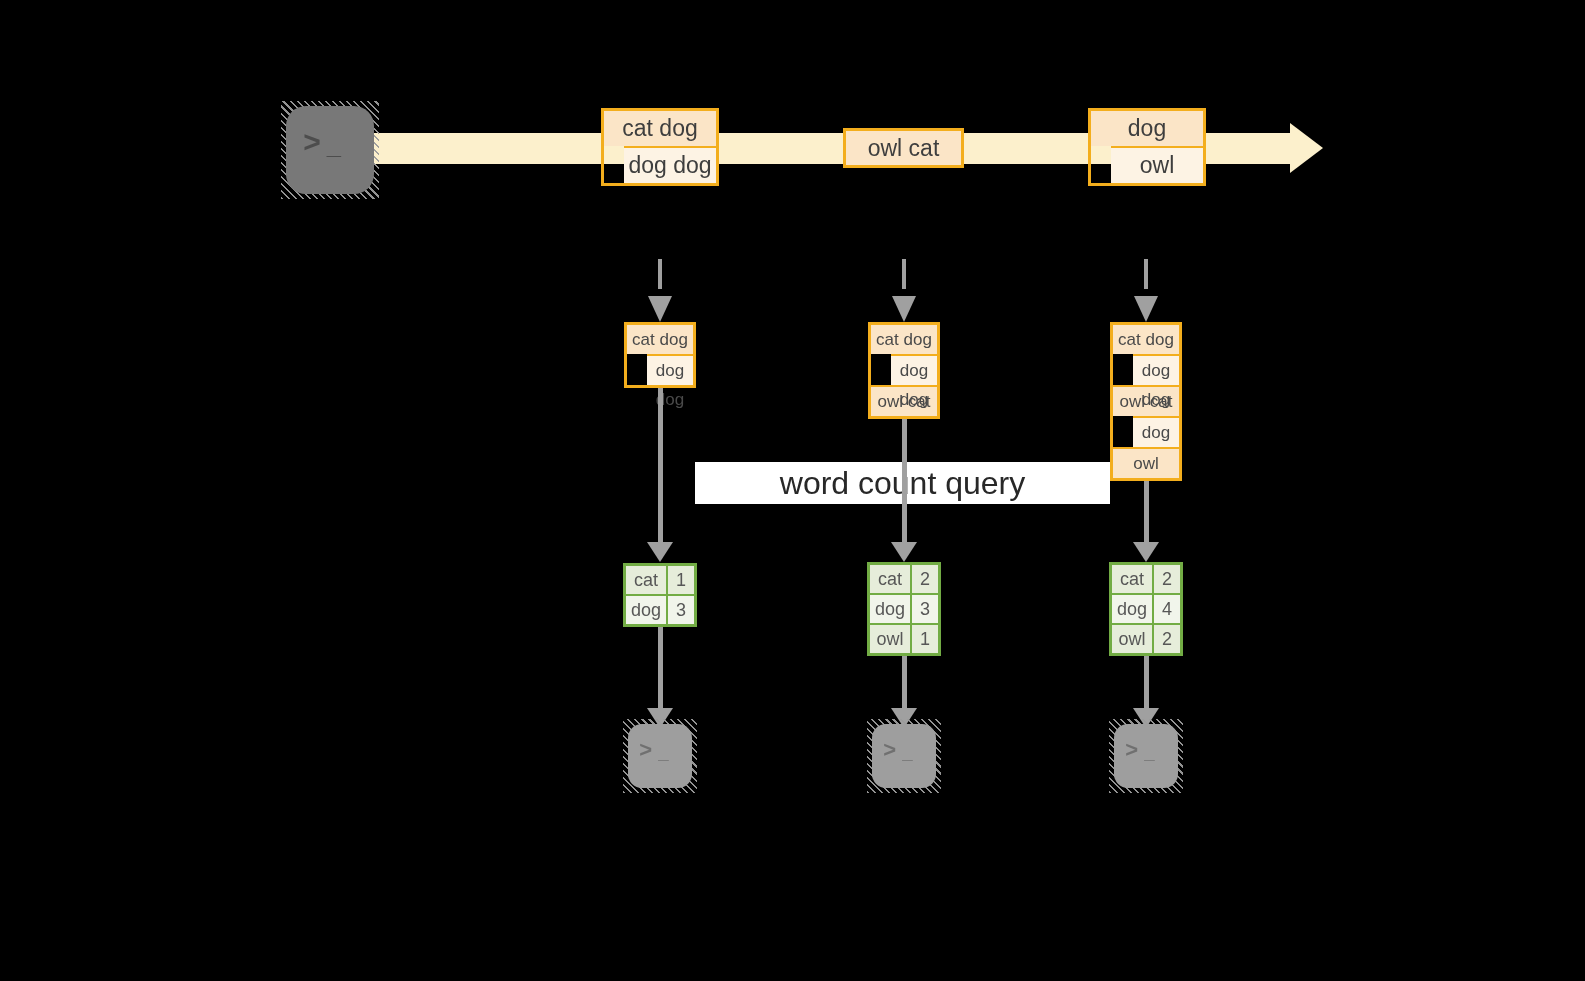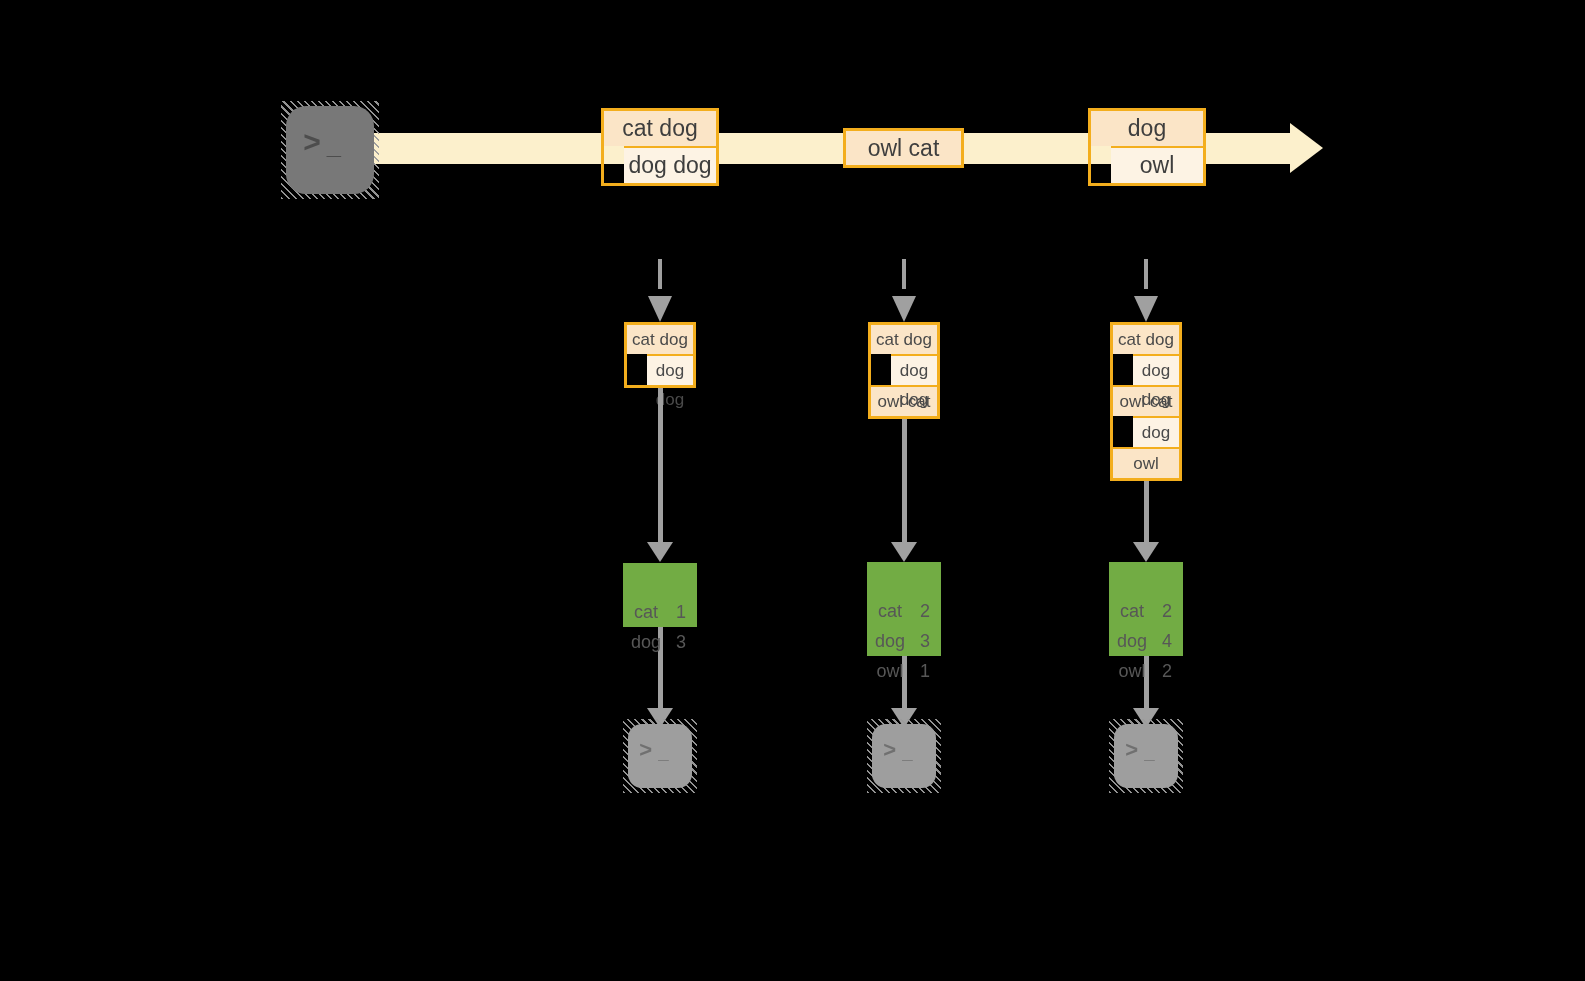--- a/index.html
+++ b/index.html
@@ -40,21 +40,21 @@
   
   .stack{border:3px solid var(--orange-border);box-sizing:border-box;z-index:3;}
   .stack-row{height:29px;line-height:29px;text-align:center;font-size:17px;color:#4a4a4a;}
   .stack-row + .stack-row{border-top:2px solid var(--orange-border);}
   
   .query-box{background:#ffffff;z-index:2;text-align:center;font-size:32px;line-height:42px;color:#282828;}
   
   .count-table{border:3px solid var(--green-border);background:var(--green-border);box-sizing:border-box;z-index:5;}
   .count-row{display:flex;height:28px;line-height:28px;}
   .count-row + .count-row{margin-top:2px;}
-  .cell{font-size:18px;color:#575757;text-align:center;margin-top:32px;}
+  .cell{font-size:18px;color:#575757;text-align:center;}
   .cell.word{width:40px;}
   .cell.num{width:26px;margin-left:2px;}
   .count-row.dark .cell{background:var(--green-row-dark);}
   .count-row.light .cell{background:var(--green-row-light);}
   
   .terminal{background:repeating-linear-gradient(45deg, rgba(155,155,155,.95) 0 1.5px, transparent 1.5px 5px);z-index:5;}
   .terminal-body{position:absolute;inset:5px;display:flex;align-items:center;justify-content:center;}
   .terminal-body.src{background:var(--terminal-src);border-radius:20px;}
   .terminal-body.sink{background:var(--terminal-sink);border-radius:14px;}
   .glyph{font-weight:bold;white-space:nowrap;}
@@ -105,20 +105,21 @@
     <div class="stack-row peach">owl cat</div>
   </div>
   <div class="abs stack" style="left:1110px;top:322px;width:72px;">
     <div class="stack-row peach">cat dog</div>
     <div class="stack-row cream">dog dog</div>
     <div class="stack-row peach">owl cat</div>
     <div class="stack-row cream">dog</div>
     <div class="stack-row peach">owl</div>
   </div>
 
+  <div class="abs query-box" style="left:695px;top:462px;width:415px;height:42px;">word count query</div>
 
   <div class="abs aline" style="left:658px;top:388px;height:154px;"></div>
   <div class="abs tri-down" style="left:647px;top:542px;"></div>
   <div class="abs aline" style="left:902px;top:419px;height:123px;"></div>
   <div class="abs tri-down" style="left:891px;top:542px;"></div>
   <div class="abs aline" style="left:1144px;top:481px;height:61px;"></div>
   <div class="abs tri-down" style="left:1133px;top:542px;"></div>
 
   <div class="abs count-table" style="left:623px;top:563px;width:74px;">
     <div class="count-row dark">

